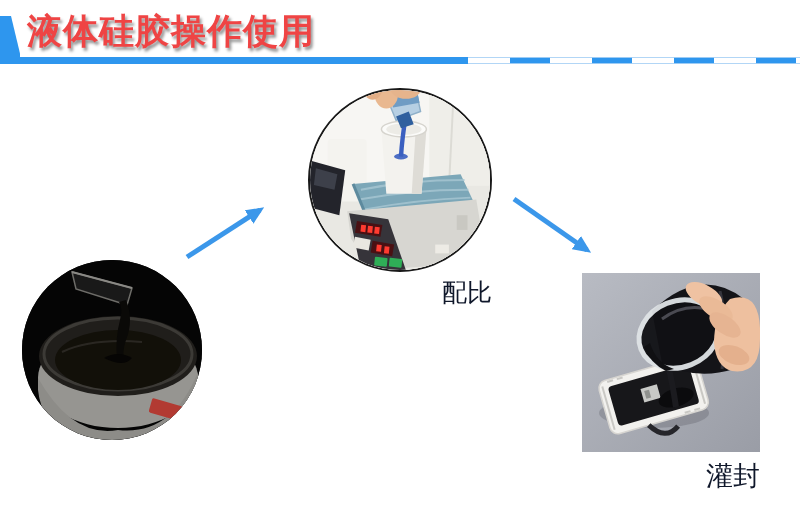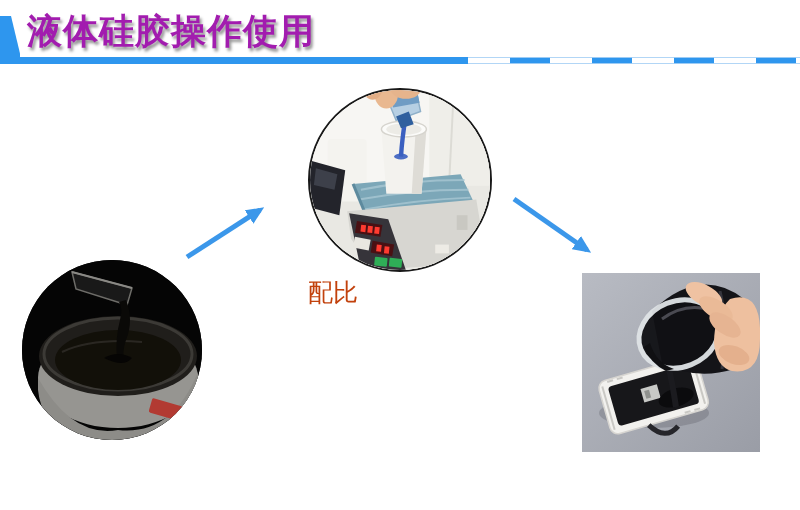--- a/index.html
+++ b/index.html
@@ -7,40 +7,40 @@
     position:relative;width:800px;height:510px;background:#ffffff;overflow:hidden;
     font-family:"Liberation Sans","DejaVu Sans",sans-serif;
   }
   
   .corner-shape{
     position:absolute;left:0;top:16px;width:20px;height:47px;background:#2e96ee;
     clip-path:polygon(0 0,55% 0,100% 80%,100% 100%,0 100%);
   }
   .page-title{
     position:absolute;left:27px;top:8px;margin:0;
-    font-size:35px;font-weight:bold;color:#a21caf;letter-spacing:1px;
+    font-size:35px;font-weight:bold;color:#ef4444;letter-spacing:1px;
     text-shadow:2px 3px 3px rgba(0,0,0,0.42);
     white-space:nowrap;
   }
   .header-bar{position:absolute;left:0;top:57px;width:800px;height:7px;background:#2e96ee;}
   .header-bar-dashes{
     position:absolute;left:468px;top:57px;width:332px;height:7px;
     background:repeating-linear-gradient(90deg,#ffffff 0 42px,transparent 42px 82px);
     box-shadow:inset 0 1px 0 rgba(170,210,245,.9), inset 0 -1px 0 rgba(170,210,245,.9);
   }
   
   .photo{position:absolute;overflow:hidden;}
   .photo svg{display:block;width:100%;height:100%;}
   .photo-circle{border-radius:50%;}
   .photo-left{left:22px;top:260px;width:180px;height:180px;background:#050505;}
   .photo-center{left:308px;top:88px;width:184px;height:184px;border:2px solid #191919;box-sizing:border-box;background:#f6f5f2;}
   .photo-right{left:582px;top:273px;width:178px;height:179px;background:#a9acb5;}
   
   .step-label{
-    position:absolute;text-align:left;color:#c2410c;font-weight:500;
+    position:absolute;text-align:right;color:#0f172a;font-weight:500;
     font-family:Liberation Serif, serif;
   }
   .label-left{left:22px;top:446px;width:180px;font-size:25px;}
   .label-center{left:308px;top:276px;width:184px;font-size:25px;}
   .label-right{left:582px;top:458px;width:178px;font-size:27px;}
   
   .arrow{position:absolute;}
   .arrow-1{left:180px;top:196px;width:104px;height:68px;}
   .arrow-2{left:505px;top:190px;width:100px;height:76px;}
 </style>
@@ -176,20 +176,21 @@
 
       <path d="M148,26 Q180,16 178,66 Q178,102 150,98 Q134,94 132,70 Q132,42 148,26 Z" fill="#eec09f"></path>
       <ellipse cx="122" cy="22" rx="20" ry="10" transform="rotate(28 122 22)" fill="#efc2a2"></ellipse>
       <ellipse cx="134" cy="36" rx="19" ry="9" transform="rotate(32 134 36)" fill="#eaba97"></ellipse>
       <ellipse cx="143" cy="52" rx="18" ry="9" transform="rotate(35 143 52)" fill="#e6b492"></ellipse>
       <ellipse cx="152" cy="82" rx="16" ry="9" transform="rotate(20 152 82)" fill="#e4b08d"></ellipse>
     </svg>
   </div>
 
   <div class="step-label label-center">配比</div>
+  <div class="step-label label-right">灌封</div>
 
   <svg class="arrow arrow-1" viewBox="0 0 104 68" xmlns="http://www.w3.org/2000/svg">
     <defs>
       <marker id="ah1" markerUnits="userSpaceOnUse" markerWidth="18" markerHeight="16" refX="13" refY="8" orient="auto">
         <path d="M0,0 L18,8 L0,16 Z" fill="#3b97ea"></path>
       </marker>
     </defs>
     <line x1="7" y1="61" x2="80" y2="14" stroke="#3b97ea" stroke-width="5" marker-end="url(#ah1)"></line>
   </svg>
 

